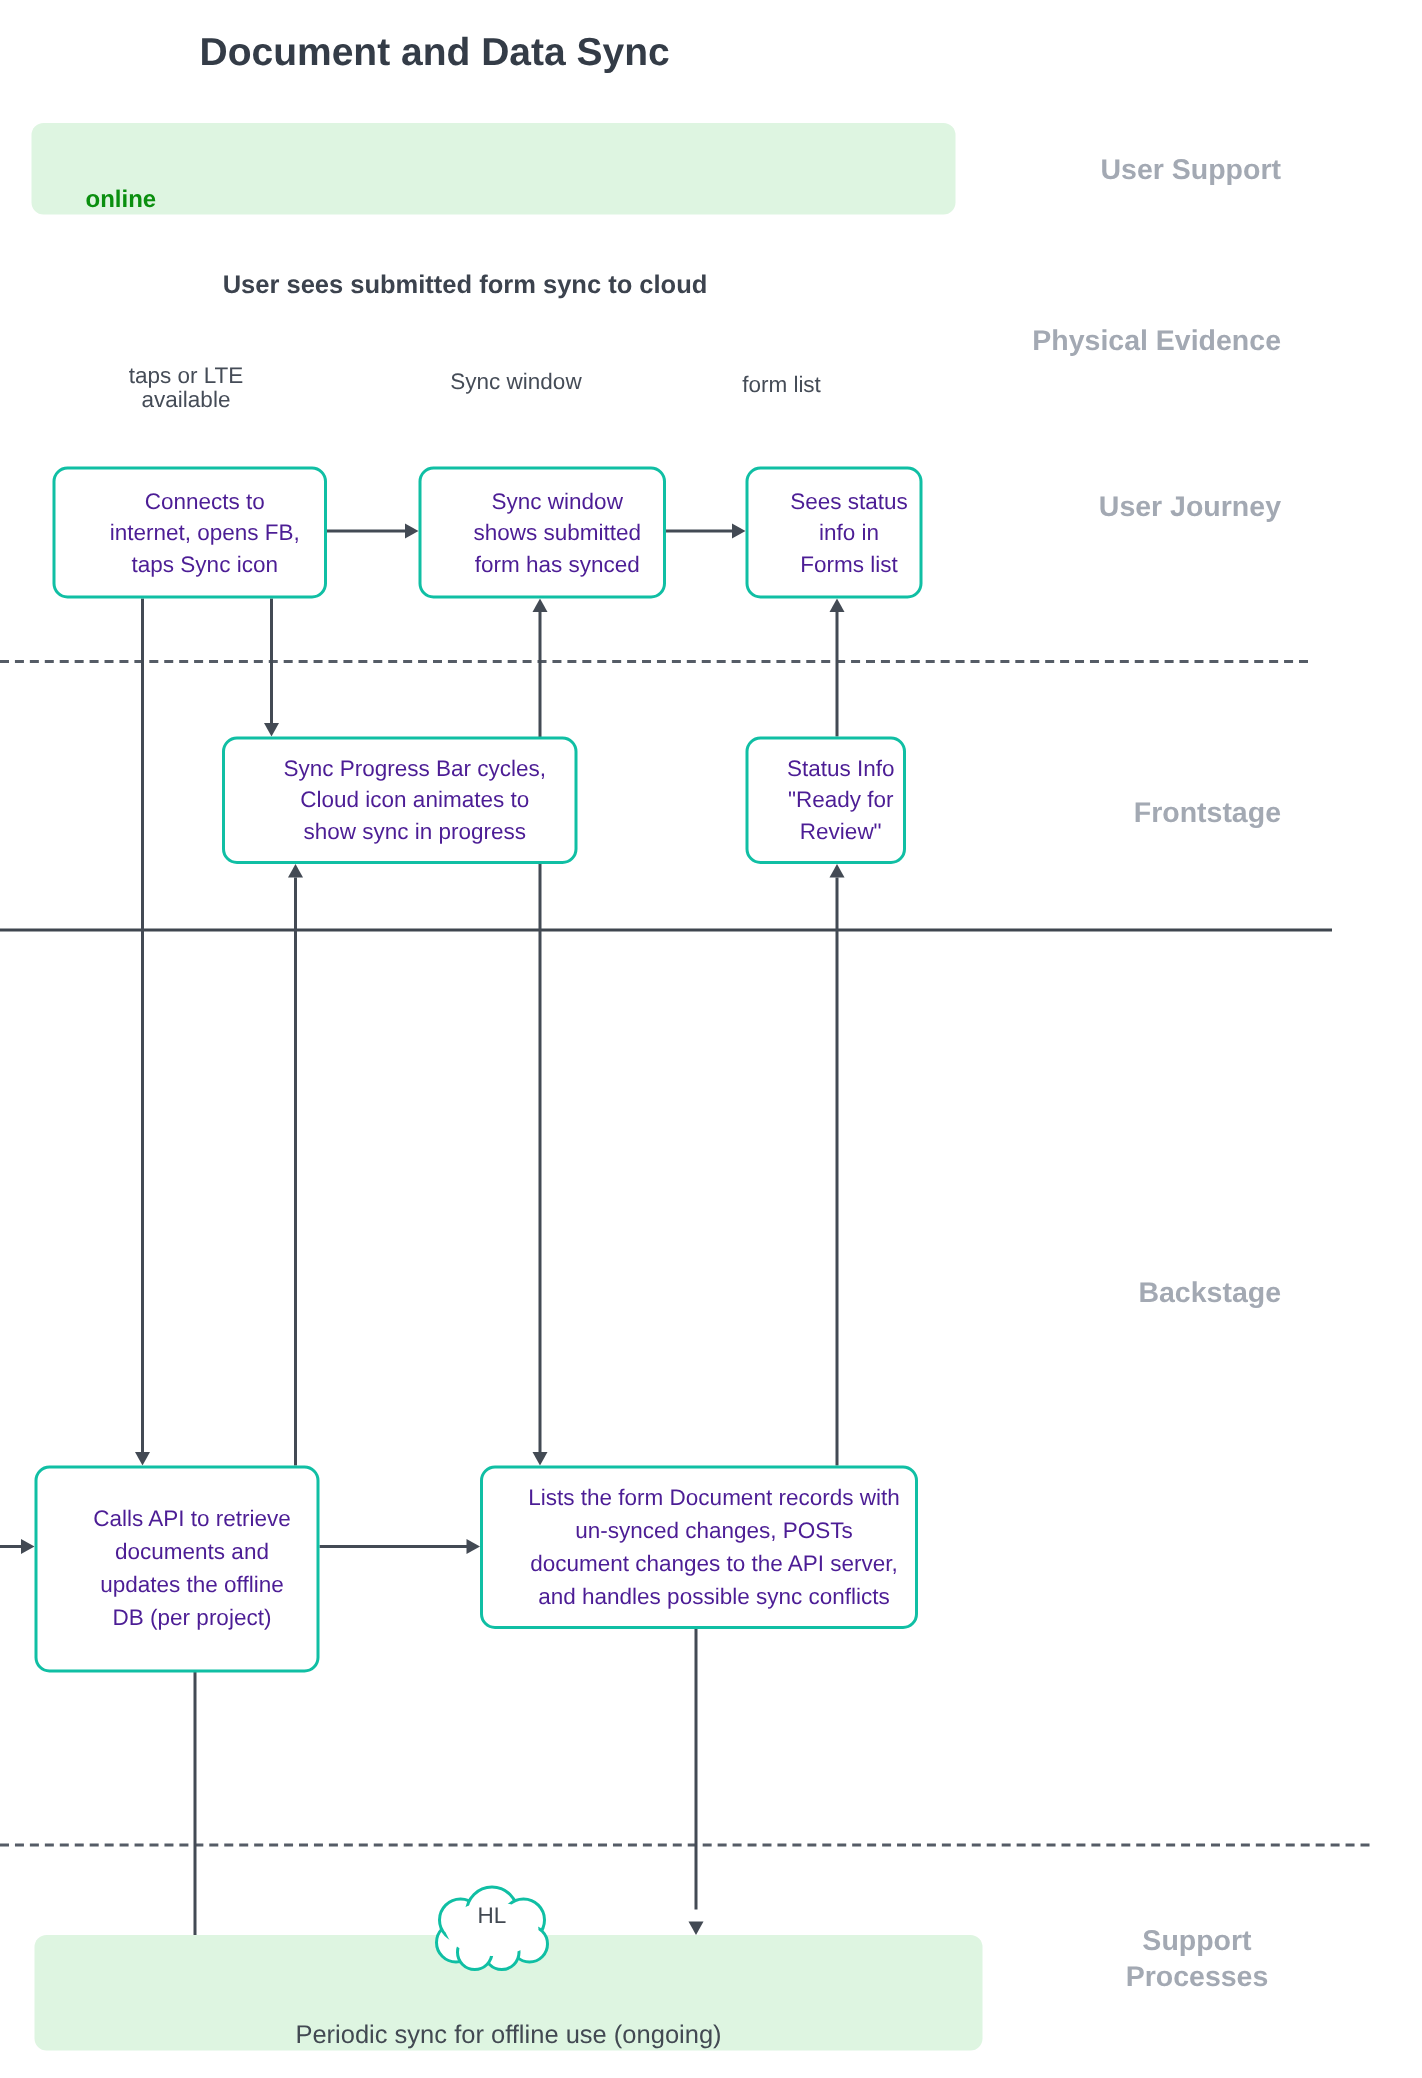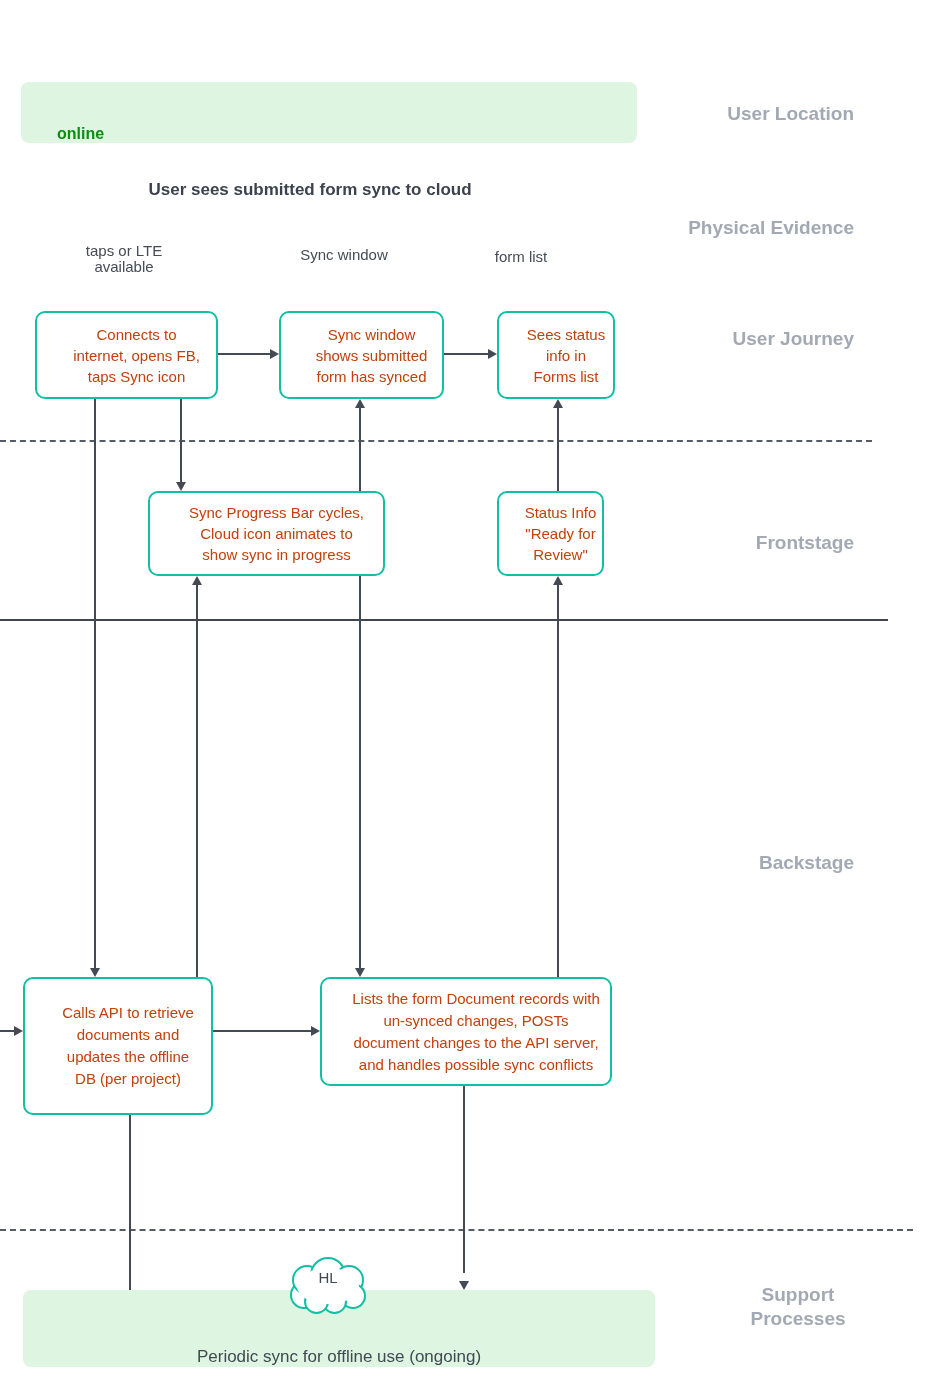--- a/index.html
+++ b/index.html
@@ -21,21 +21,21 @@
   .band2{left:23px;top:1290px;width:632px;height:77px;justify-content:center;}
   .online{font-size:16px;font-weight:bold;color:var(--green);}
   .band2-text{font-size:17px;color:#424952;}
   .lane-label{position:absolute;right:94px;font-size:19px;font-weight:bold;color:var(--gray);text-align:right;white-space:nowrap;z-index:2;}
   .lane-label.two-line{white-space:normal;width:112px;text-align:center;line-height:24px;}
   .scenario{position:absolute;left:110px;top:180px;width:400px;text-align:center;font-size:17px;font-weight:bold;color:#3c434e;}
   .evidence{position:absolute;text-align:center;font-size:15px;line-height:16px;color:#454c57;}
   .node{
     position:absolute;box-sizing:border-box;background:#ffffff;border:2.5px solid var(--teal);
     border-radius:10px;display:flex;flex-direction:column;align-items:center;justify-content:center;
-    text-align:center;font-size:15px;line-height:21px;color:#c2410c;z-index:3;padding-left:20px;
+    text-align:center;font-size:15px;line-height:21px;color:#4c1d95;z-index:3;padding-left:20px;
   }
   .node .ln{display:block;}
   .node.back{line-height:22px;}
   .rule{position:absolute;left:0;z-index:0;}
   .rule.dashed{border-top:2px dashed #555c66;}
   .rule.solid{border-top:2px solid #3f464f;}
   .vline{position:absolute;width:1.5px;background:var(--line);z-index:1;}
   .hline{position:absolute;height:1.5px;background:var(--line);z-index:1;}
   .ah{position:absolute;width:0;height:0;z-index:1;}
   .ah.down{border-left:5px solid transparent;border-right:5px solid transparent;border-top:9px solid var(--line);}
@@ -44,25 +44,26 @@
   .cloud{position:absolute;left:286px;top:1255px;width:84px;height:62px;z-index:4;}
   .cloud .bump{position:absolute;background:#fff;border:2.5px solid var(--teal);border-radius:50%;box-sizing:border-box;}
   .cloud .cover{position:absolute;left:11px;top:13px;width:62px;height:36px;background:#fff;border-radius:50%;}
   .cloud .cloud-text{position:absolute;left:0;top:14px;width:100%;text-align:center;font-size:15px;color:#424952;}
 </style>
 </head>
 <body>
 
 <div class="canvas">
 
+  <div class="title">Document and Data Sync</div>
 
   <div class="band band1">
     <span class="online">online</span>
   </div>
-  <div class="lane-label" style="top:103px;">User Location</div>
+  <div class="lane-label" style="top:103px;">User Support</div>
 
   <div class="scenario">User sees submitted form sync to cloud</div>
   <div class="lane-label" style="top:217px;">Physical Evidence</div>
 
   <div class="evidence" style="left:64px;top:243px;width:120px;">
     <span class="ln" style="display:block;">taps or LTE</span>
     <span class="ln" style="display:block;">available</span>
   </div>
   <div class="evidence" style="left:284px;top:247px;width:120px;">
     <span>Sync window</span>

